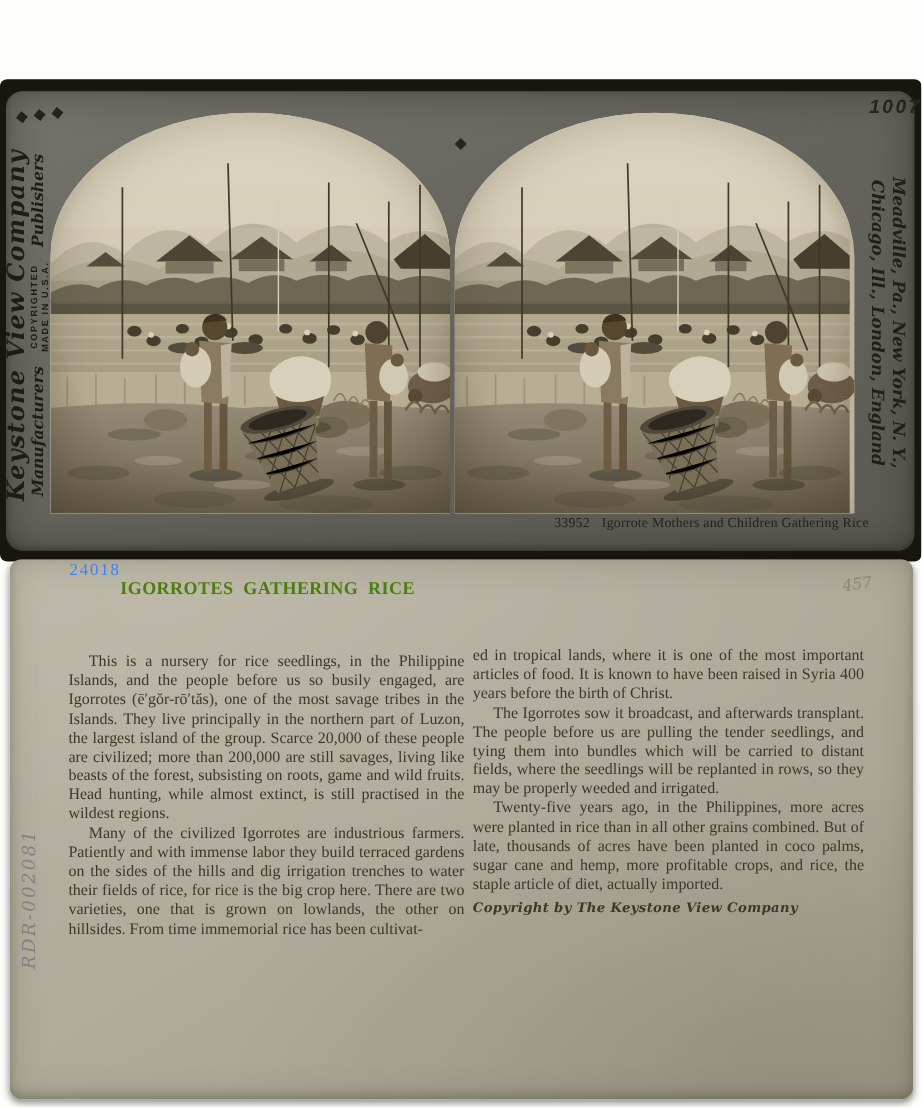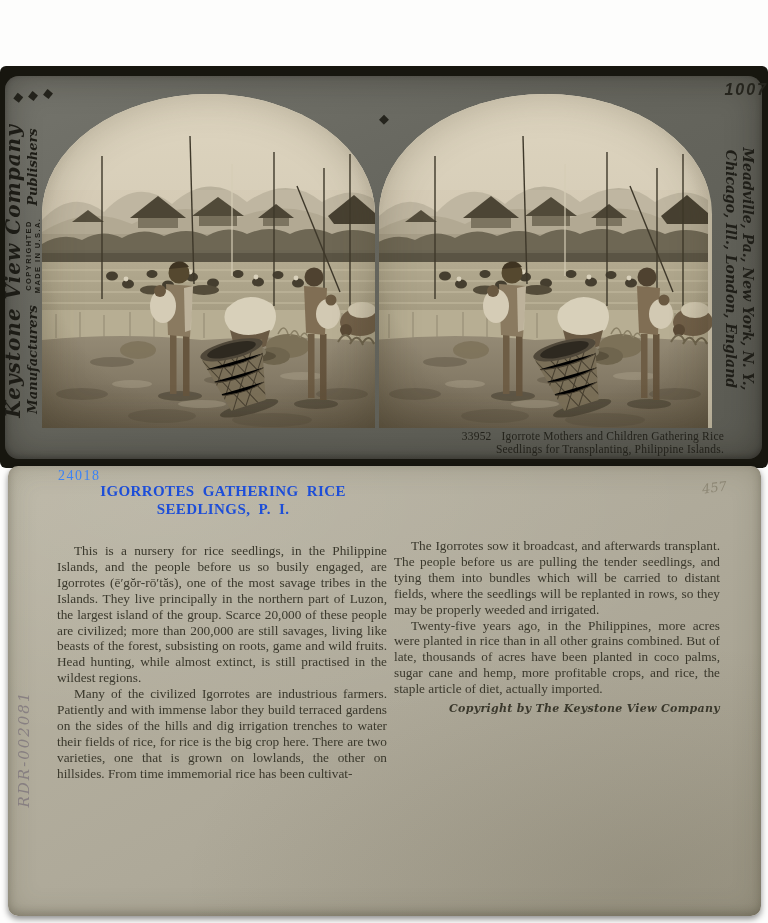--- a/index.html
+++ b/index.html
@@ -51,28 +51,28 @@
          background:
            radial-gradient(120% 90% at 20% 8%, rgba(255,255,248,.10), transparent 60%),
            radial-gradient(100% 85% at 85% 92%, rgba(58,50,30,.14), transparent 62%),
            linear-gradient(150deg,#b8b3a2 0%,#aea999 55%,#a29d8c 100%);
          box-shadow:inset 0 0 28px rgba(70,62,40,.22), inset 0 -3px 8px rgba(48,43,28,.28),
                     0 3px 6px rgba(0,0,0,.45);}
   .back-number{position:absolute;left:58px;top:468px;font-size:14px;letter-spacing:1.5px;color:#3b82f6;}
   .pencil-note{position:absolute;left:702px;top:480px;font-family:"DejaVu Serif",serif;
          font-style:italic;font-size:13px;color:rgba(110,102,82,.5);transform:rotate(-8deg);}
   .back-title{position:absolute;left:56px;top:483px;width:334px;text-align:center;
-         font-weight:bold;font-size:15px;line-height:17.5px;color:#1d4ed8;
+         font-weight:bold;font-size:15px;line-height:17.5px;color:#4d7c0f;
          letter-spacing:.4px;word-spacing:4px;}
   .col{position:absolute;font-size:13.3px;line-height:15.9px;color:#3a382c;text-align:justify;margin-top:24px;}
   .col p{margin:0;}
   .col p.ind{text-indent:17px;}
   .col-left{left:57px;top:519px;width:330px;}
   .col-right{left:394px;top:514px;width:326px;}
-  .copyright{margin-top:4px;text-align:right;font-family:"DejaVu Serif",serif;font-style:italic;
+  .copyright{margin-top:4px;text-align:left;font-family:"DejaVu Serif",serif;font-style:italic;
          font-weight:bold;font-size:11px;letter-spacing:.3px;color:#3a382c;}
   .handwritten{position:absolute;left:-72px;top:736px;width:200px;height:26px;
          transform:rotate(-90deg);text-align:center;font-family:"DejaVu Serif",serif;
          font-style:italic;font-size:15px;letter-spacing:2px;color:rgba(112,102,114,.62);}
 </style>
 </head>
 <body>
 
 <div class="stage">
 
@@ -288,39 +288,38 @@
 
   <div class="edge-right">
     <div>Meadville, Pa., New York, N. Y.,</div>
     <div>Chicago, Ill., London, England</div>
   </div>
 
   <div class="caption">
     <div>
       <span class="cap-num">33952</span><span>Igorrote Mothers and Children Gathering Rice</span>
     </div>
-    <div>Seedlings for Transplanting, Philippine Islands.</div>
   </div>
 
   <div class="back-card"></div>
 
   <div class="back-number">24018</div>
   <div class="pencil-note">457</div>
 
   <div class="back-title">
     <div>IGORROTES GATHERING RICE</div>
-    <div>SEEDLINGS, P. I.</div>
   </div>
 
   <div class="col col-left">
     <p class="ind">This is a nursery for rice seedlings, in the Philippine Islands, and the people before us so busily engaged, are Igorrotes (ē′gŏr-rō′tăs), one of the most savage tribes in the Islands. They live principally in the northern part of Luzon, the largest island of the group. Scarce 20,000 of these people are civilized; more than 200,000 are still savages, living like beasts of the forest, subsisting on roots, game and wild fruits. Head hunting, while almost extinct, is still practised in the wildest regions.</p>
     <p class="ind">Many of the civilized Igorrotes are industrious farmers. Patiently and with immense labor they build terraced gardens on the sides of the hills and dig irrigation trenches to water their fields of rice, for rice is the big crop here. There are two varieties, one that is grown on lowlands, the other on hillsides. From time immemorial rice has been cultivat-</p>
   </div>
 
   <div class="col col-right">
+    <p>ed in tropical lands, where it is one of the most important articles of food. It is known to have been raised in Syria 400 years before the birth of Christ.</p>
     <p class="ind">The Igorrotes sow it broadcast, and afterwards transplant. The people before us are pulling the tender seedlings, and tying them into bundles which will be carried to distant fields, where the seedlings will be replanted in rows, so they may be properly weeded and irrigated.</p>
     <p class="ind">Twenty-five years ago, in the Philippines, more acres were planted in rice than in all other grains combined. But of late, thousands of acres have been planted in coco palms, sugar cane and hemp, more profitable crops, and rice, the staple article of diet, actually imported.</p>
     <div class="copyright">Copyright by The Keystone View Company</div>
   </div>
 
   <div class="handwritten">RDR-002081</div>
 
 </div>
 
 </body></html>

